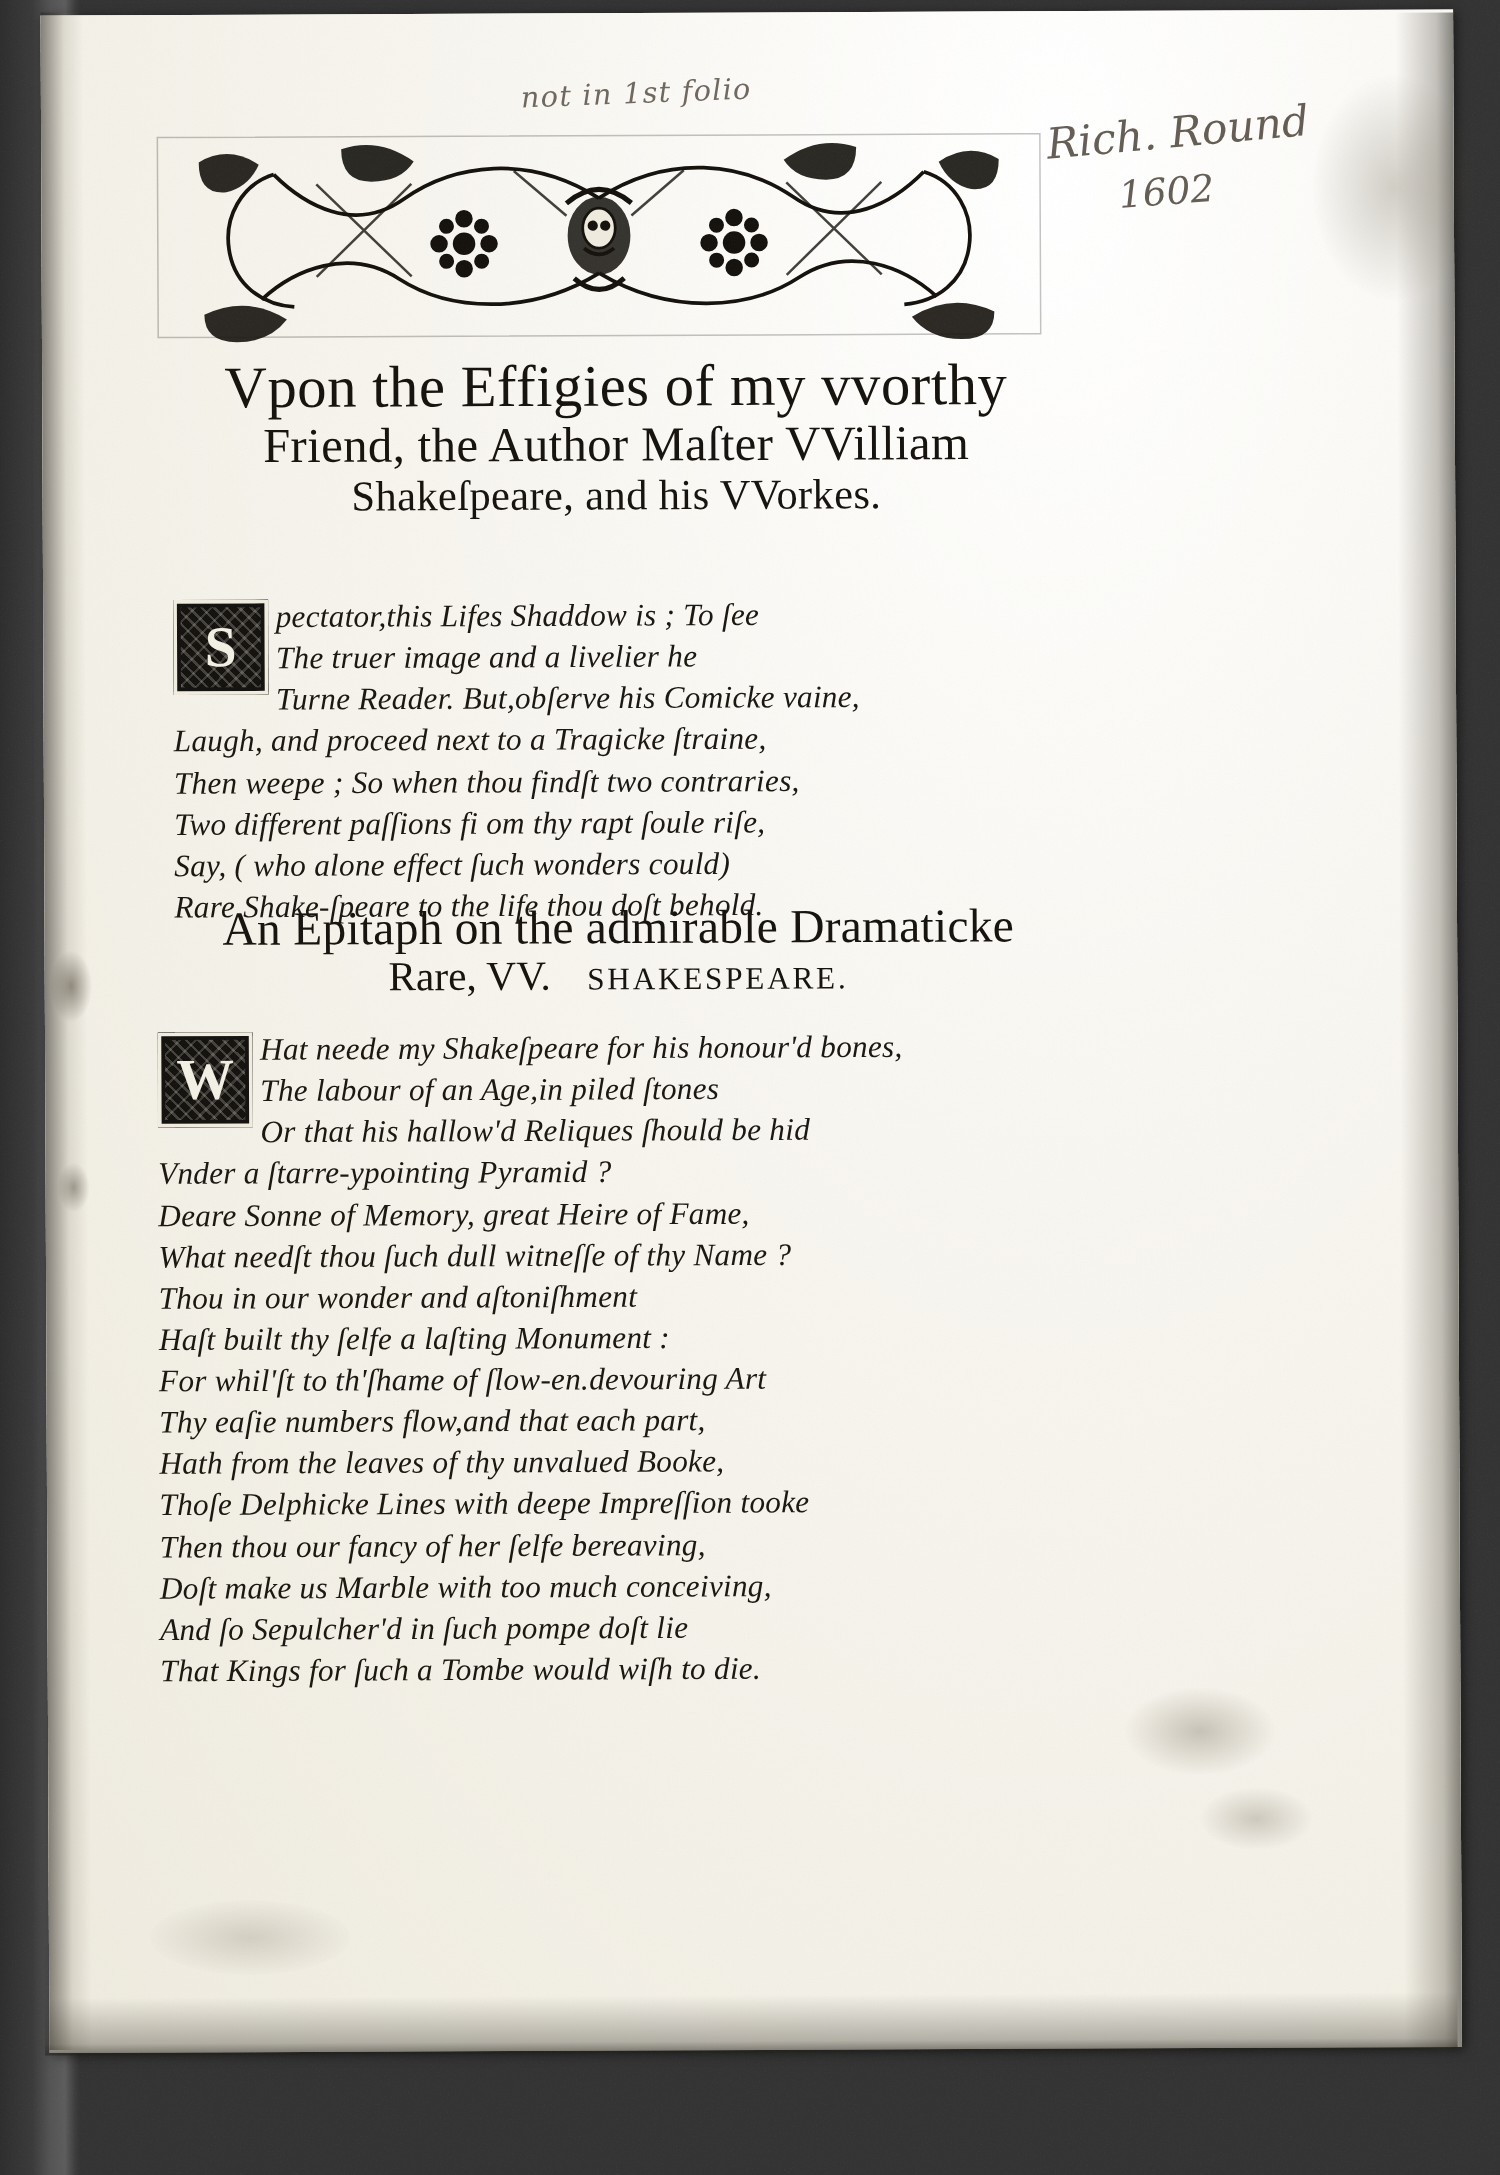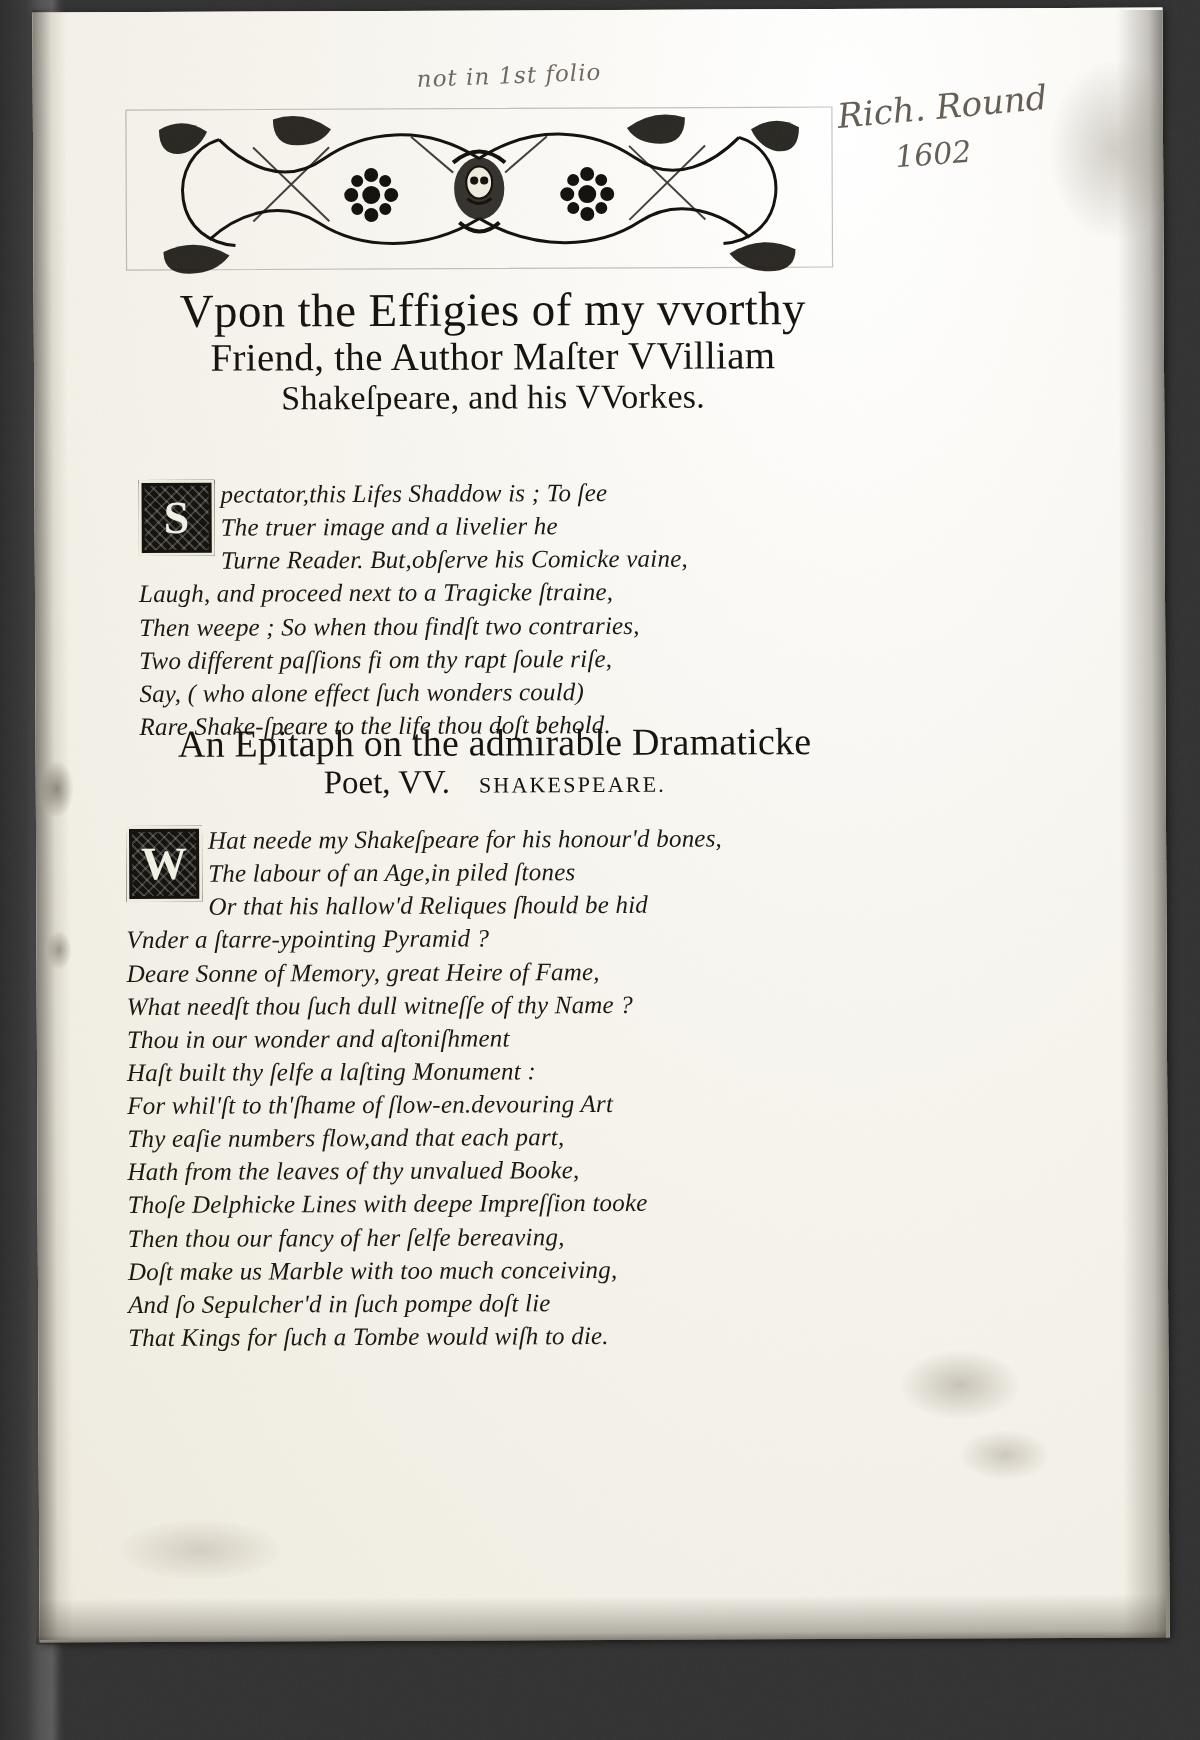--- a/index.html
+++ b/index.html
@@ -154,21 +154,21 @@
   .t2-l1 {
     font-size: 38px;
     line-height: 1.08;
     letter-spacing: 0.2px;
   }
   .t2-l2 {
     font-size: 33px;
     line-height: 1.12;
   }
   .smallcaps {
-    font-size: 22px;
+    font-size: 25px;
     letter-spacing: 2.2px;
     margin-left: 29px;
   }
 
   
   .poem {
     position: absolute;
     font-style: italic;
     font-size: 25px;
     line-height: 1.325;
@@ -328,21 +328,21 @@
       <div class="ln">Laugh,  and proceed next to a Tragicke ſtraine,</div>
       <div class="ln">Then weepe ; So when thou findſt two contraries,</div>
       <div class="ln">Two different paſſions fi om thy rapt ſoule riſe,</div>
       <div class="ln">Say, ( who alone effect ſuch wonders could)</div>
       <div class="ln">Rare Shake-ſpeare to the life thou doſt behold.</div>
     </div>
 
     <div class="title-block" id="title2">
       <div class="t2-l1">An Epitaph on the admirable Dramaticke</div>
       <div class="t2-l2">
-        <span>Poet, VV.</span><span class="smallcaps">SHAKESPEARE.</span>
+        <span>Rare, VV.</span><span class="smallcaps">SHAKESPEARE.</span>
       </div>
     </div>
 
     <div class="poem" id="poem2">
       <div class="first-lines">
         <span class="initial">W</span>
         <div class="ln ln1">Hat neede my Shakeſpeare for his honour'd bones,</div>
         <div class="ln ln2">The labour of an Age,in piled ſtones</div>
         <div class="ln ln3">Or that his hallow'd Reliques ſhould be hid</div>
       </div>

